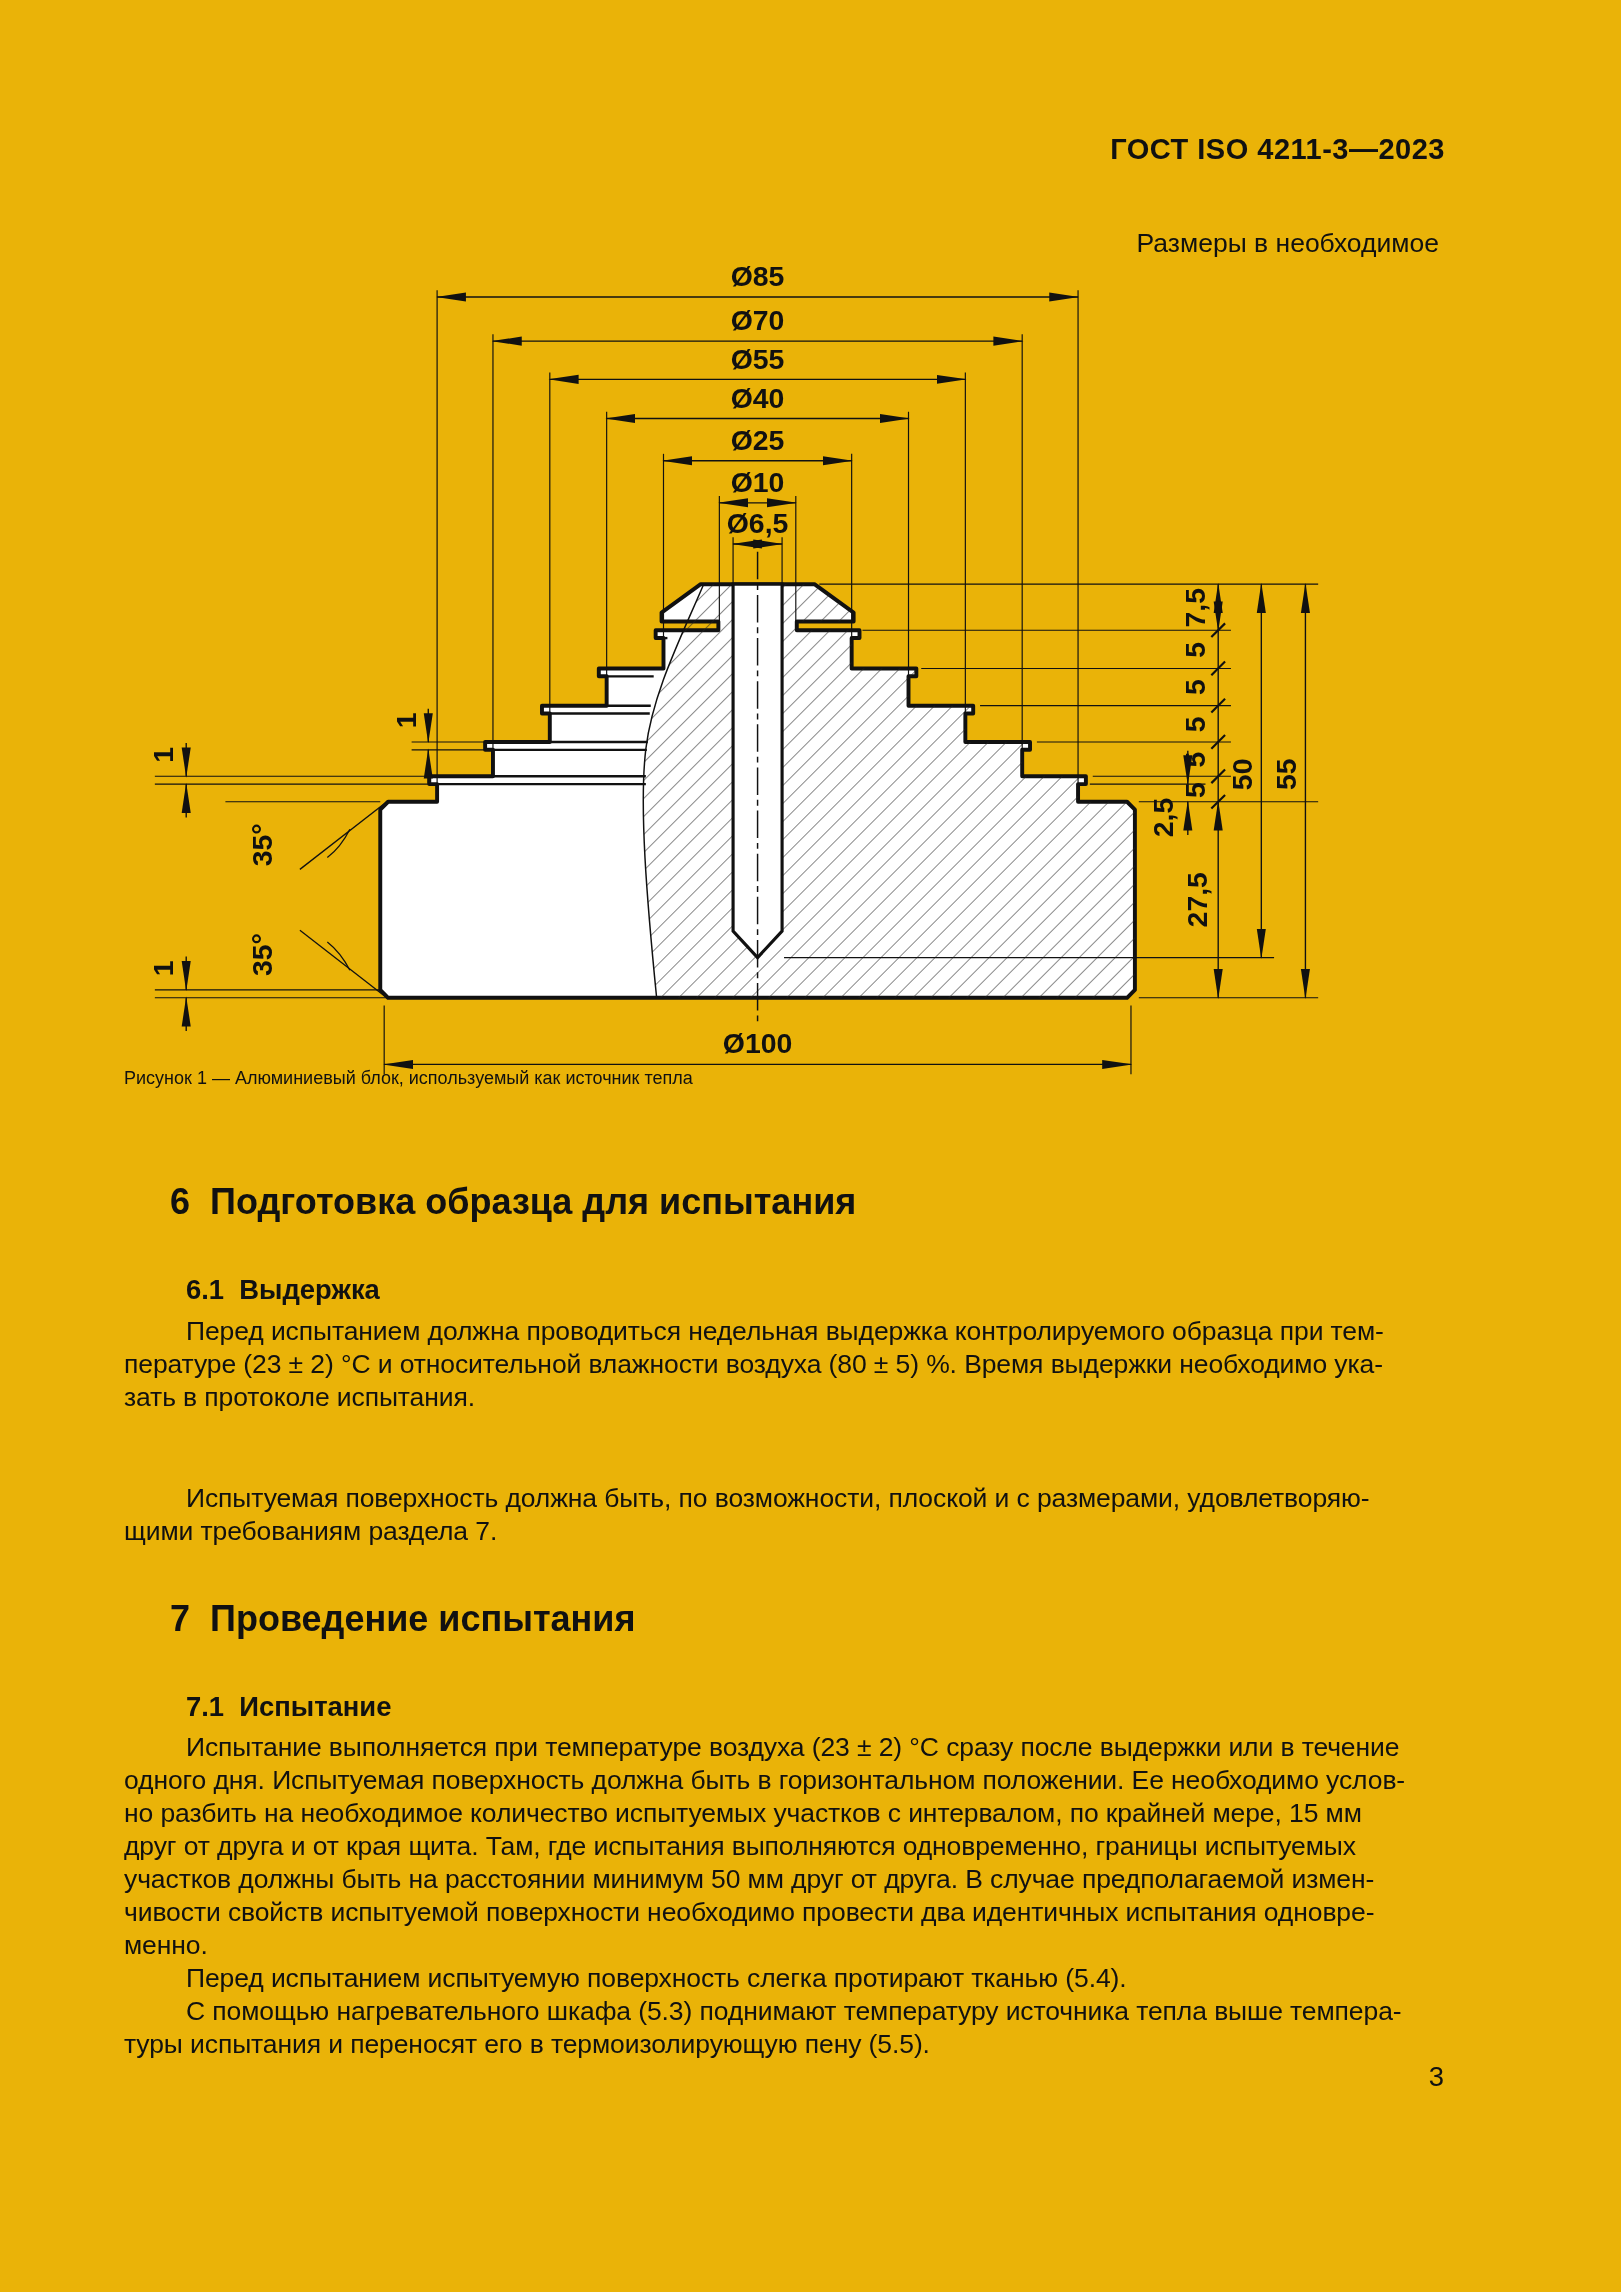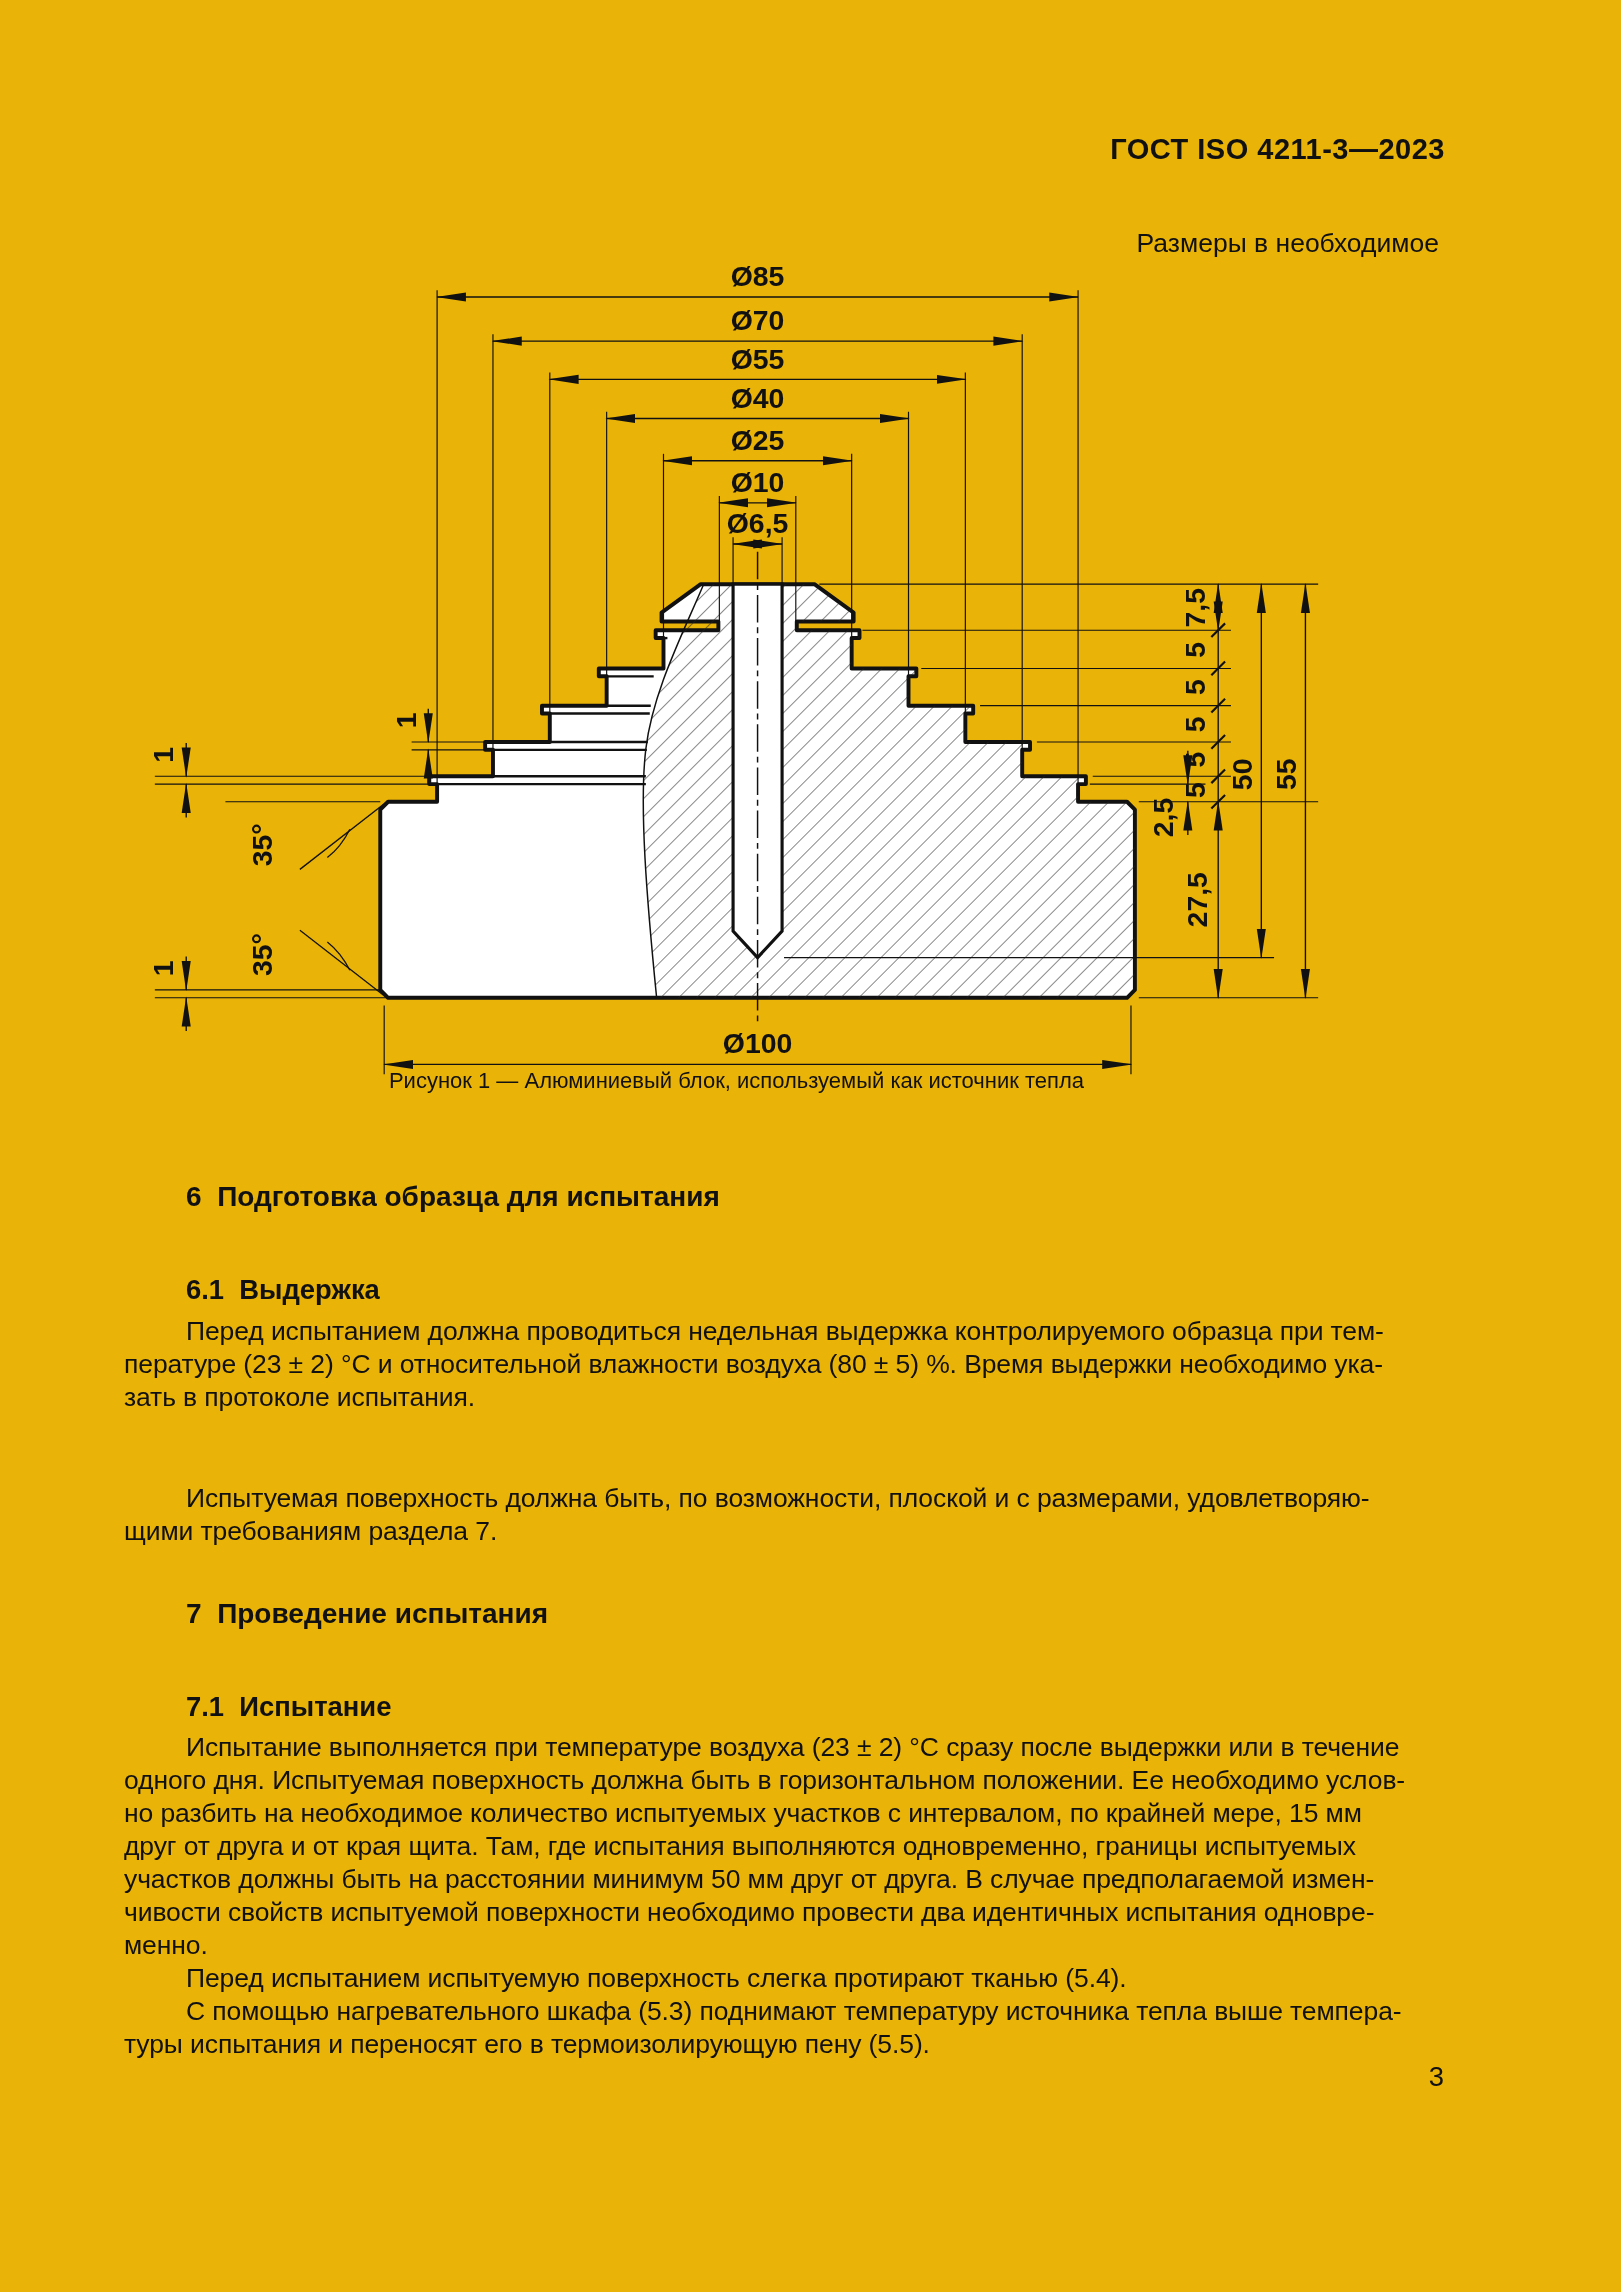--- a/index.html
+++ b/index.html
@@ -10,25 +10,25 @@
   .hdr{
     position:absolute; top:133px; right:176px;
     font-size:29px; font-weight:bold; letter-spacing:0.5px;
   }
   .units{
     position:absolute; top:228px; right:182px;
     font-size:26.5px;
   }
   .figcap{
     position:absolute; top:1068px; left:124px; width:1225px;
-    text-align:center; font-size:22px;
+    text-align:left; font-size:18px;
   }
   .h1{
-    position:absolute; left:124px; padding-left:62px;
-    font-size:28px; font-weight:bold;
+    position:absolute; left:108px; padding-left:62px;
+    font-size:36px; font-weight:bold;
   }
   .h2{
     position:absolute; left:124px; padding-left:62px;
     font-size:27.4px; font-weight:bold;
   }
   .para{
     position:absolute; left:124px; width:1325px;
     font-size:26.5px; line-height:33px; white-space:pre-line;
     text-indent:62px; letter-spacing:-0.1px;
   }

